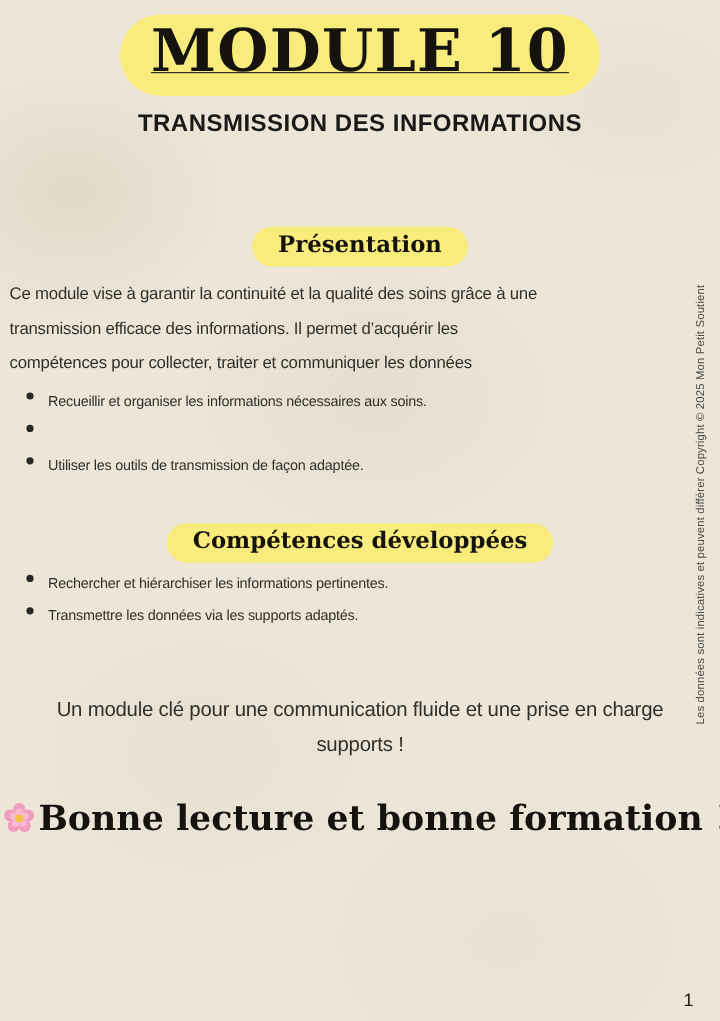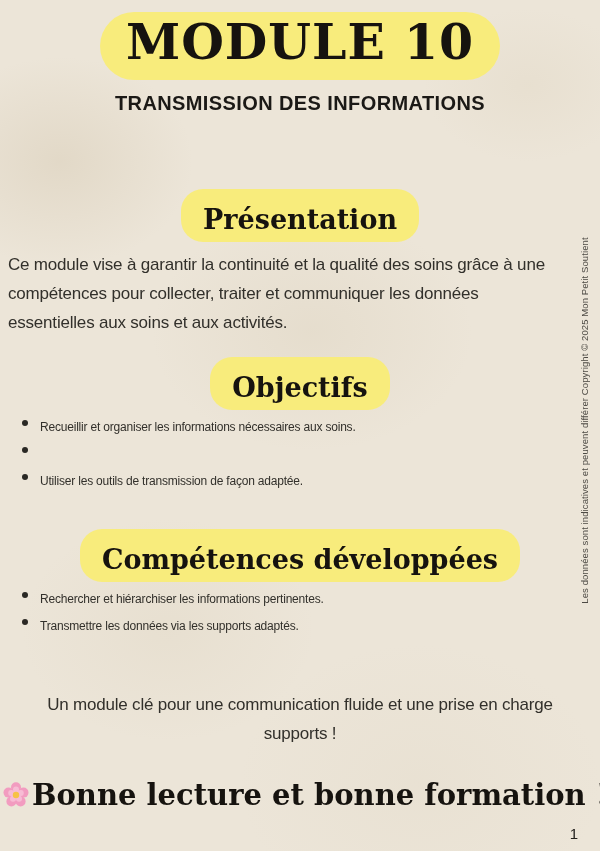--- a/index.html
+++ b/index.html
@@ -18,20 +18,21 @@
     color:#32302b;
   }
 
   
   .header{ text-align:center; padding-top:12px; }
   .title-badge{
     display:inline-block;
     background:#f8ec7c;
     border-radius:36px;
     padding:4px 26px 10px 26px;
+    text-decoration:underline;
   }
   .title-badge span{
     font-family:"DejaVu Serif","Liberation Serif",serif;
     font-weight:700;
     font-size:49px;
     letter-spacing:1px;
     color:#16130f;
     line-height:1.1;
   }
   .subtitle{
@@ -41,35 +42,35 @@
     letter-spacing:0.4px;
     color:#1b1916;
   }
 
   
   .pill-row{ text-align:center; }
   .pill{
     display:inline-block;
     background:#f8ec7c;
     border-radius:22px;
-    padding:15px 22px 7px 22px;
+    padding:4px 22px 7px 22px;
     font-family:"DejaVu Serif","Liberation Serif",serif;
     font-weight:700;
-    font-size:27px;
+    font-size:19px;
     color:#16130f;
   }
   .pill-presentation{ margin-top:74px; }
   .pill-objectifs{ margin-top:20px; }
   .pill-competences{ margin-top:28px;text-align:center; }
 
   
   .paragraph{
     margin-top:8px;
     padding-left:8px;
-    font-size:17px;
+    font-size:14px;
     letter-spacing:-0.2px;
     color:#32302b;
   }
   .paragraph .line{ height:29px; line-height:29px; white-space:nowrap; }
 
   .bullets{
     list-style:none;
     margin:10px 0 0 0;
     padding:0 0 0 22px;
   }
@@ -146,27 +147,24 @@
     </div>
     <div class="subtitle">TRANSMISSION DES INFORMATIONS</div>
   </div>
 
   <div class="pill-row">
     <span class="pill pill-presentation">Présentation</span>
   </div>
 
   <div class="paragraph">
     <div class="line">Ce module vise à garantir la continuité et la qualité des soins grâce à une</div>
+    <div class="line">transmission efficace des informations. Il permet d’acquérir les</div>
     <div class="line">compétences pour collecter, traiter et communiquer les données</div>
-    <div class="line">essentielles aux soins et aux activités.</div>
-  </div>
-
-  <div class="pill-row">
-    <span class="pill pill-objectifs">Objectifs</span>
-  </div>
+  </div>
+
 
   <ul class="bullets">
     <li>
         <span class="dot"></span>
         <span>Recueillir et organiser les informations nécessaires aux soins.</span>
       </li>
     <li>
         <span class="dot"></span>
       </li>
     <li>

